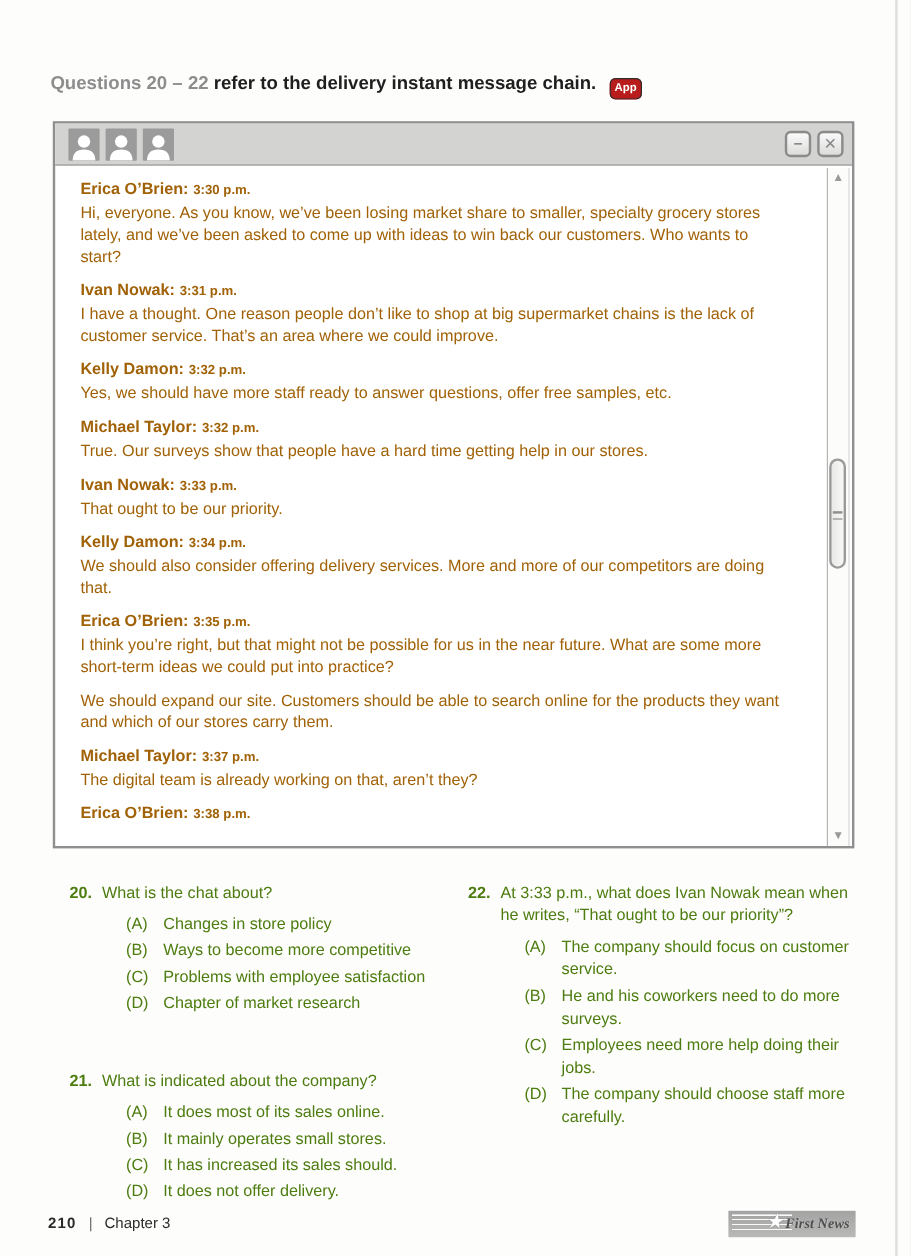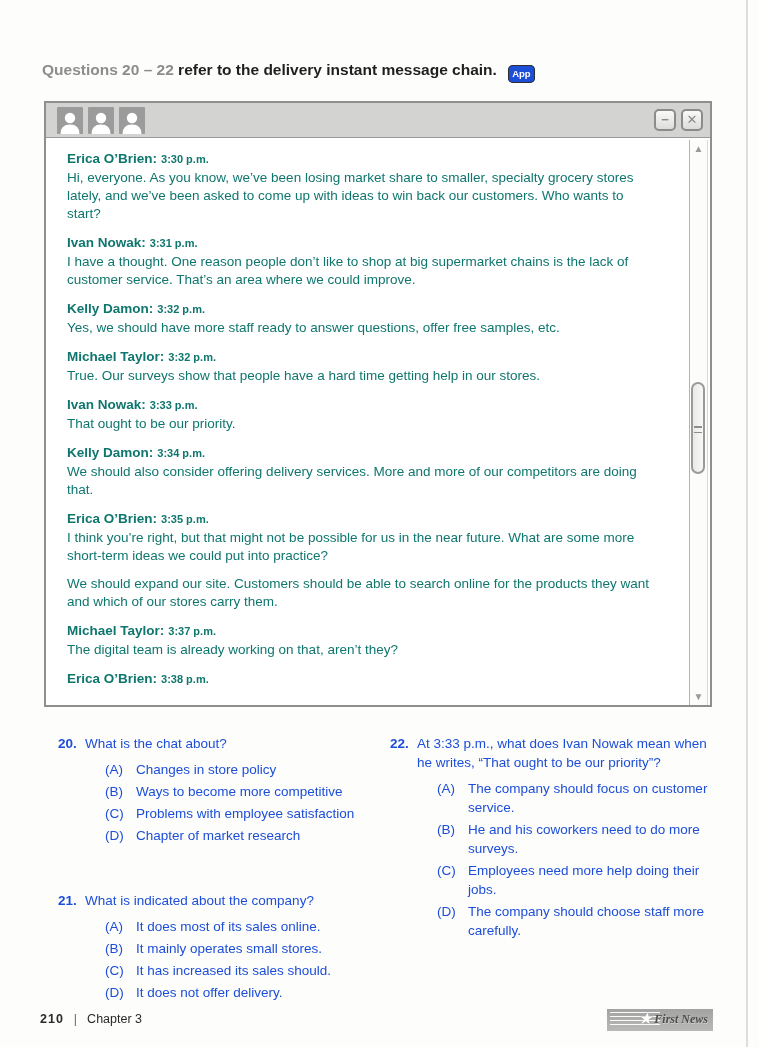--- a/index.html
+++ b/index.html
@@ -9,21 +9,21 @@
     position:relative; width:759px; height:1047px;
     background:#fdfdfc; overflow:hidden; margin:0 auto;
   }
   .edge-line { position:absolute; left:746px; top:0; bottom:0; width:2px; background:#dedede; }
 
   
   .header { position:absolute; left:42px; top:61px; font-size:15.5px; font-weight:bold; color:#1f1f1f; }
   .q-range { color:#8d8d8d;text-align:right; }
   .app-badge {
     display:inline-block; margin-left:7px; padding:3px 4px 4px;
-    background:#1d4ed8; color:#fff; font-size:9.5px; font-weight:bold;
+    background:#b91c1c; color:#fff; font-size:9.5px; font-weight:bold;
     border-radius:5px; vertical-align:-2px; box-shadow:0 0 0 1px #2e2e2e inset;
   }
 
   
   .chat-window {
     position:absolute; left:44px; top:101px; width:668px; height:606px;
     border:2px solid #8f8f8f; background:#fff;
   }
   .titlebar {
     position:relative; height:35px; background:#d3d3d1;
@@ -36,21 +36,21 @@
   }
   .win-buttons { position:absolute; right:7px; top:6px; display:flex; gap:5px; }
   .win-btn {
     width:22px; height:22px; border:2px solid #8b8b8b; border-radius:5px;
     background:linear-gradient(#fafafa,#dcdcda);
     color:#8a8a8a; font-size:13px; line-height:18px; text-align:center;
     cursor:default; font-weight:bold;
   }
   .chat-body {
     position:relative; height:567px; overflow:hidden;
-    padding:11px 56px 0 21px; color:#0f766e;
+    padding:11px 56px 0 21px; color:#a16207;
   }
   .msg { margin-bottom:10px; }
   .msg-head { line-height:18px; margin-bottom:1px; }
   .msg-name { font-weight:bold; font-size:13.5px; }
   .msg-time { font-weight:bold; font-size:11px; margin-left:4px; }
   .msg-text { font-size:13.5px; line-height:18px; }
 
   
   .scrollbar {
     position:absolute; right:2px; top:37px; width:19px; height:565px;
@@ -66,21 +66,21 @@
     display:flex; align-items:center; justify-content:center;
   }
   .thumb-grip { width:8px; height:7px;
     border-top:2px solid #8d8d8d; border-bottom:1px solid #8d8d8d;
     margin-top:2px;
   }
 
   
   .questions {
     position:absolute; left:58px; top:734px; width:662px;
-    display:flex; font-size:13.5px; line-height:19px; color:#1d4ed8;
+    display:flex; font-size:13.5px; line-height:19px; color:#4d7c0f;
   }
   .q-col-left { width:332px; }
   .q-col-right { width:330px; }
   .question { display:flex; }
   .question + .question { margin-top:46px; }
   .q-num { width:27px; font-weight:bold; flex:none; }
   .q-body { flex:1; }
   .q-text { margin-bottom:7px; }
   .option { display:flex; margin-top:3px; margin-left:20px; }
   .opt-letter { width:31px; flex:none; }

